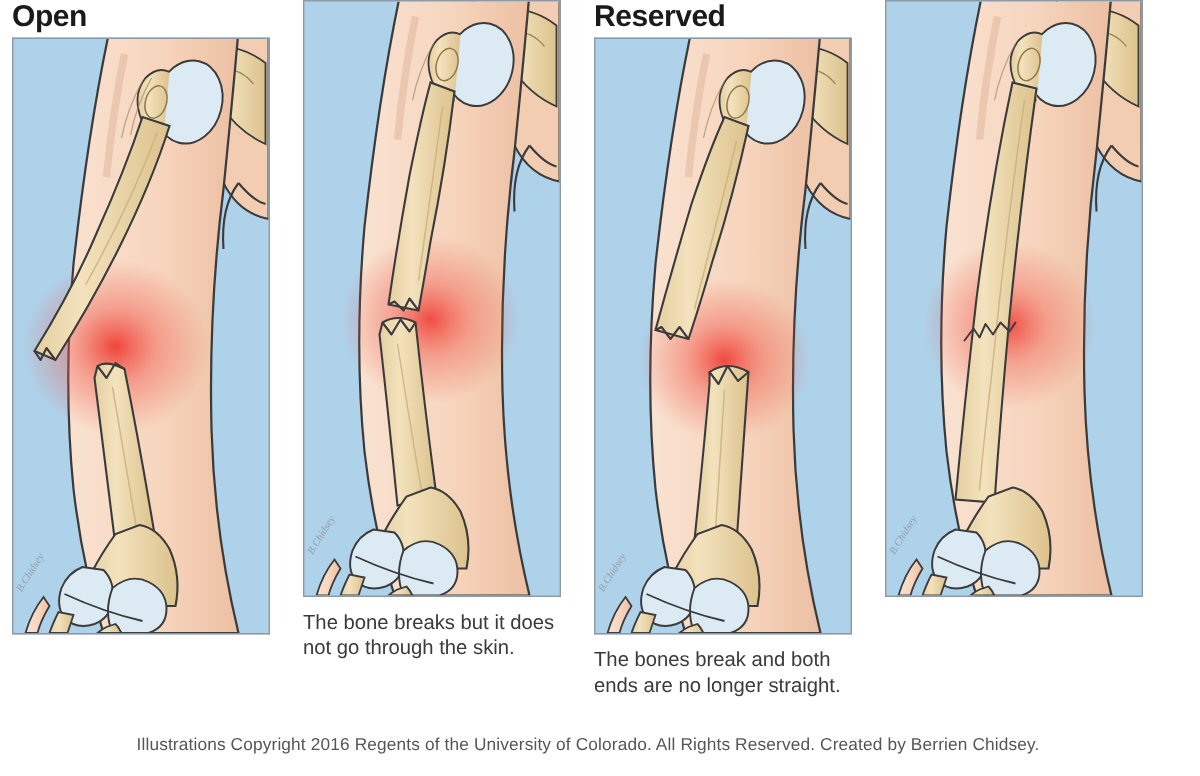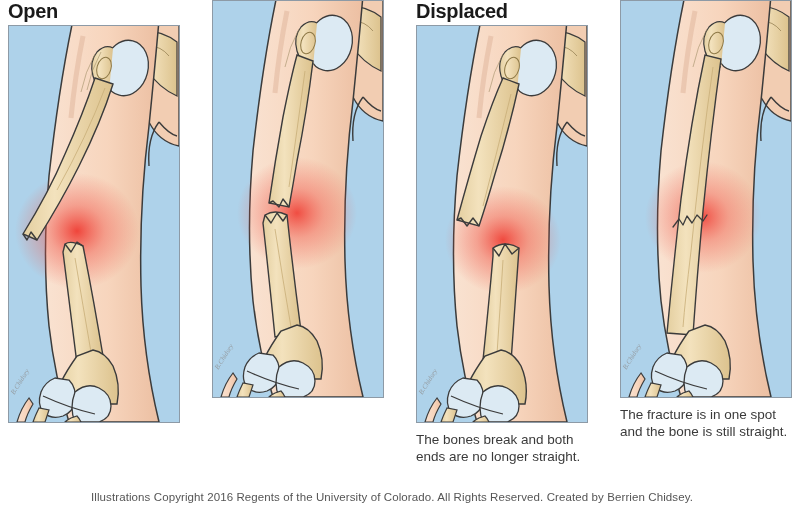--- a/index.html
+++ b/index.html
@@ -17,21 +17,21 @@
   .figure {
     width: 800px;
     height: 517px;
     position: relative;
     background: #ffffff;
   }
   .panels {
     display: flex;
     padding: 0 8px;
     box-sizing: border-box;
-    gap: 32px;
+    gap: 22px;
   }
   .panel {
     width: 172px;
     flex: 0 0 172px;
   }
   .panel-title {
     font-size: 20px;
     font-weight: bold;
     color: #1a1a1a;
     letter-spacing: -0.3px;
@@ -208,24 +208,25 @@
             <path d="M46 352 Q36 356 32 366 Q28 378 34 386 Q42 394 54 390 Q64 386 66 376 Q68 362 60 354 Z" fill="#dceaf3" stroke="#3b3b3b" stroke-width="1.3"></path>
             <path d="M66 366 Q78 356 90 362 Q102 368 102 380 Q102 392 90 396 L66 396 Q60 382 66 366 Z" fill="#dceaf3" stroke="#3b3b3b" stroke-width="1.3"></path>
             <path d="M30 382 Q26 390 24 396 L36 396 Q38 390 40 384 Z" fill="url(#bone2)" stroke="#3b3b3b" stroke-width="1.2"></path>
             <path d="M62 392 Q58 394 56 396 L72 396 Q70 392 68 390 Z" fill="url(#bone2)" stroke="#3b3b3b" stroke-width="1.2"></path>
             <path d="M34 370 Q60 382 86 388" fill="none" stroke="#3b3b3b" stroke-width="1.2"></path>
             <path d="M24 378 Q18 388 16 396 L8 396 Q12 382 20 372 Z" fill="url(#skin2)" stroke="#3b3b3b" stroke-width="1.2"></path>
           </g>
         </svg>
         <div class="sig">B.Chidsey</div>
       </div>
+      <div class="panel-caption">The bone breaks but it does not go through the skin.</div>
     </div>
 
     <div class="panel">
-      <div class="panel-title">Displaced</div>
+      <div class="panel-title">Reserved</div>
       <div class="panel-art">
         <svg width="170" height="396" viewBox="0 0 170 396" xmlns="http://www.w3.org/2000/svg">
           <defs>
             <radialGradient id="glow3" cx="50%" cy="50%" r="50%">
               <stop offset="0%" stop-color="#ee2a22" stop-opacity="0.82"></stop>
               <stop offset="45%" stop-color="#f0564a" stop-opacity="0.44"></stop>
               <stop offset="100%" stop-color="#f0564a" stop-opacity="0"></stop>
             </radialGradient>
             <linearGradient id="bone3" x1="0" y1="0" x2="1" y2="0">
               <stop offset="0%" stop-color="#e4cfa0"></stop>
@@ -323,20 +324,19 @@
             <path d="M46 352 Q36 356 32 366 Q28 378 34 386 Q42 394 54 390 Q64 386 66 376 Q68 362 60 354 Z" fill="#dceaf3" stroke="#3b3b3b" stroke-width="1.3"></path>
             <path d="M66 366 Q78 356 90 362 Q102 368 102 380 Q102 392 90 396 L66 396 Q60 382 66 366 Z" fill="#dceaf3" stroke="#3b3b3b" stroke-width="1.3"></path>
             <path d="M30 382 Q26 390 24 396 L36 396 Q38 390 40 384 Z" fill="url(#bone4)" stroke="#3b3b3b" stroke-width="1.2"></path>
             <path d="M62 392 Q58 394 56 396 L72 396 Q70 392 68 390 Z" fill="url(#bone4)" stroke="#3b3b3b" stroke-width="1.2"></path>
             <path d="M34 370 Q60 382 86 388" fill="none" stroke="#3b3b3b" stroke-width="1.2"></path>
             <path d="M24 378 Q18 388 16 396 L8 396 Q12 382 20 372 Z" fill="url(#skin4)" stroke="#3b3b3b" stroke-width="1.2"></path>
           </g>
         </svg>
         <div class="sig">B.Chidsey</div>
       </div>
-      <div class="panel-caption">The fracture is in one spot and the bone is still straight.</div>
     </div>
 
   </div>
 
   <div class="footer">Illustrations Copyright 2016 Regents of the University of Colorado.  All Rights Reserved. Created by Berrien Chidsey.</div>
 
 </div>
 
 </body></html>

